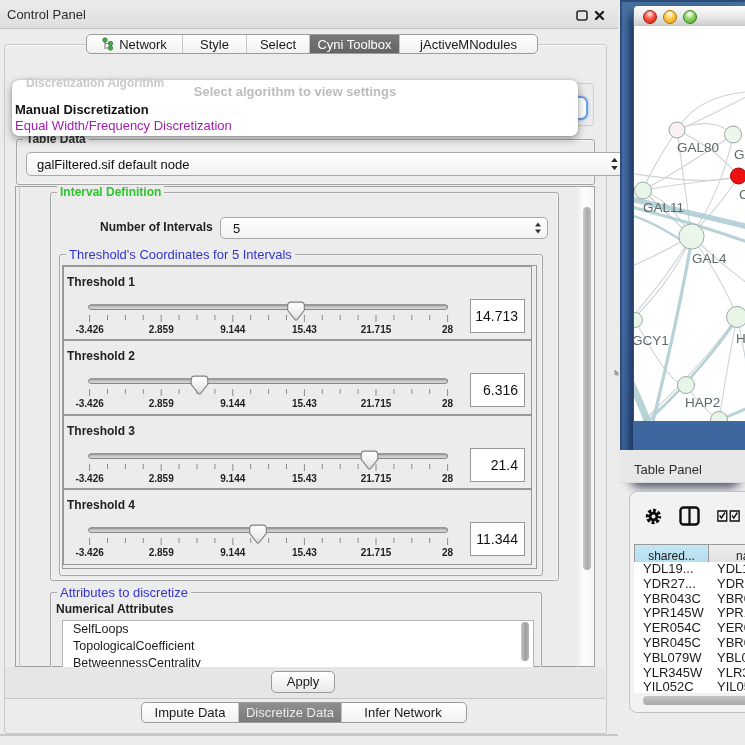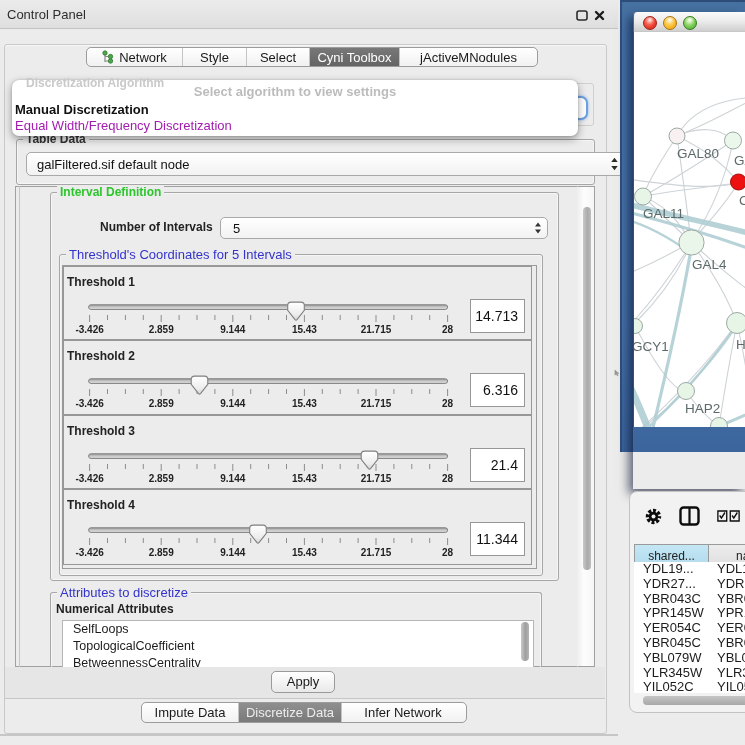--- a/index.html
+++ b/index.html
@@ -8,41 +8,41 @@
 .abs{position:absolute;}
 
 #cptitle{left:0;top:0;width:618px;height:28px;background:linear-gradient(#ebebeb,#dfdfdf);border-bottom:1px solid #c2c2c2;}
 #cptitle .t{position:absolute;left:7px;top:7px;font-size:13px;color:#2e2e2e;}
 #panelborder{left:4px;top:44px;width:601px;height:688px;border:1px solid #c9c9c9;border-radius:3px;background:#ececec;box-shadow:inset 0 1px 0 #f8f8f8;}
 
 .seg{position:absolute;background:linear-gradient(#ffffff,#f1f1f1);border:1px solid #9c9c9c;border-radius:5px;display:flex;overflow:hidden;}
 .seg .s{font-size:13px;color:#1a1a1a;display:flex;align-items:center;justify-content:center;border-right:1px solid #c4c4c4;white-space:nowrap;}
 .seg .s:last-child{border-right:none;}
 .seg .sel{background:linear-gradient(#787878,#646464);color:#ffffff;}
-#toptabs{left:86px;top:34px;width:450px;height:18px;margin-top:13px;}
+#toptabs{left:86px;top:34px;width:450px;height:18px;}
 #bottabs{left:141px;top:702px;width:324px;height:19px;}
 #bottabs .sel{background:linear-gradient(#8f8f8f,#7a7a7a);color:#ededed;}
 
 .group{position:absolute;border:1px solid #a6a6a6;border-radius:3px;box-shadow:inset 0 0 0 1px rgba(255,255,255,.55);}
 .gtitle{position:absolute;top:-7px;left:6px;background:#ececec;padding:0 3px;font-size:12px;font-weight:bold;color:#333;line-height:13px;}
 
 .combo{position:absolute;background:linear-gradient(#ffffff,#f2f2f2);border:1px solid #a9a9a9;border-radius:5px;font-size:13px;color:#111;padding-left:40px;}
 .combo .ct{position:absolute;left:10px;top:50%;transform:translateY(-50%);}
 .combo svg{position:absolute;right:7px;top:50%;transform:translateY(-50%);}
 
 .trow{position:absolute;left:63px;width:467px;border:1px solid #979797;background:#ececec;}
 .trow .tt{position:absolute;left:3px;top:8px;font-size:12px;font-weight:bold;color:#222;}
 .vbox{position:absolute;left:406px;top:32px;width:47px;height:32px;background:#fff;border:1px solid #979797;font-size:14px;color:#111;text-align:right;line-height:32px;padding-right:6px;}
 
 .sbthumb{position:absolute;background:linear-gradient(90deg,#c9c9c9,#ababab 55%,#bdbdbd);border-radius:4px;}
 
 #applybtn{left:271px;top:671px;width:62px;height:20px;background:linear-gradient(#ffffff,#e9e9e9);border:1px solid #9a9a9a;border-radius:5px;font-size:13px;color:#1a1a1a;text-align:center;line-height:19px;}
 
 #bluebg{left:620px;top:0;width:125px;height:450px;background:linear-gradient(#46719f,#4673ab 8%,#4672aa 70%,#3c659d 100%);border-top:2px solid #2d4c77;border-left:2px solid #2f4f7d;}
-#netwin{left:633px;top:12px;width:112px;height:477px;box-shadow:-4px 5px 10px rgba(6,16,46,.65);}
+#netwin{left:633px;top:6px;width:112px;height:477px;box-shadow:-4px 5px 10px rgba(6,16,46,.65);border-radius:12px;}
 #nettitle{left:0;top:0;width:112px;height:20px;background:linear-gradient(#fbfbfb,#ececec 45%,#cfcfcf 95%,#c0c0c0);border-bottom:1px solid #8a8a8a;border-left:1px solid #666;border-radius:4px 0 0 0;}
 .light{position:absolute;top:3.5px;width:12px;height:12px;border-radius:50%;}
 #netcanvas{left:0;top:20px;width:112px;height:395px;background:#fff;border-left:1px solid #4d4d4d;overflow:hidden;}
 #tpbar{left:620px;top:450px;width:125px;height:32px;background:#e8e8e8;border-bottom:1px solid #dadada;}
 #tpbar .t{position:absolute;left:14px;top:12px;font-size:13px;color:#2e2e2e;}
 #tablebox{left:629px;top:491px;width:130px;height:220px;background:#f2f2f2;border:1px solid #c2c2c2;border-radius:8px;}
 .hcell{position:absolute;top:28px;height:22px;font-size:12px;color:#222;text-align:center;line-height:22px;border:1px solid #9a9a9a;box-sizing:border-box;margin-top:24px;}
 .trows{position:absolute;left:4px;top:70px;width:130px;height:131px;background:#fff;overflow:hidden;font-size:13px;color:#1c1c1c;}
 .trows div{height:14.8px;line-height:14.8px;white-space:nowrap;}
 .trows span{display:inline-block;}
@@ -291,20 +291,23 @@
           <text x="9" y="186">GAL11</text>
           <text x="58" y="237">GAL4</text>
           <text x="-2" y="319">GCY1</text>
           <text x="102" y="317">H</text>
           <text x="51" y="381">HAP2</text>
         </g>
       </svg>
     </div>
   </div>
 
+  <div class="abs" id="tpbar">
+      <div class="t">Table Panel</div>
+    </div>
 
   <div class="abs" id="tablebox">
 
     <svg class="abs" style="left:15px;top:16px" width="17" height="17" viewBox="0 0 17 17">
       <circle cx="8.5" cy="8.5" r="6" fill="none" stroke="#0d0d0d" stroke-width="3.4" stroke-dasharray="2.95 1.76" stroke-dashoffset="1.2"></circle>
       <circle cx="8.5" cy="8.5" r="4.8" fill="#0d0d0d"></circle>
       <circle cx="8.5" cy="8.5" r="2" fill="#f2f2f2"></circle>
     </svg>
     <svg class="abs" style="left:49px;top:14px" width="21" height="20" viewBox="0 0 21 20">
       <rect x="1.5" y="1.5" width="18" height="17" rx="3" fill="none" stroke="#0d0d0d" stroke-width="2.4"></rect>

